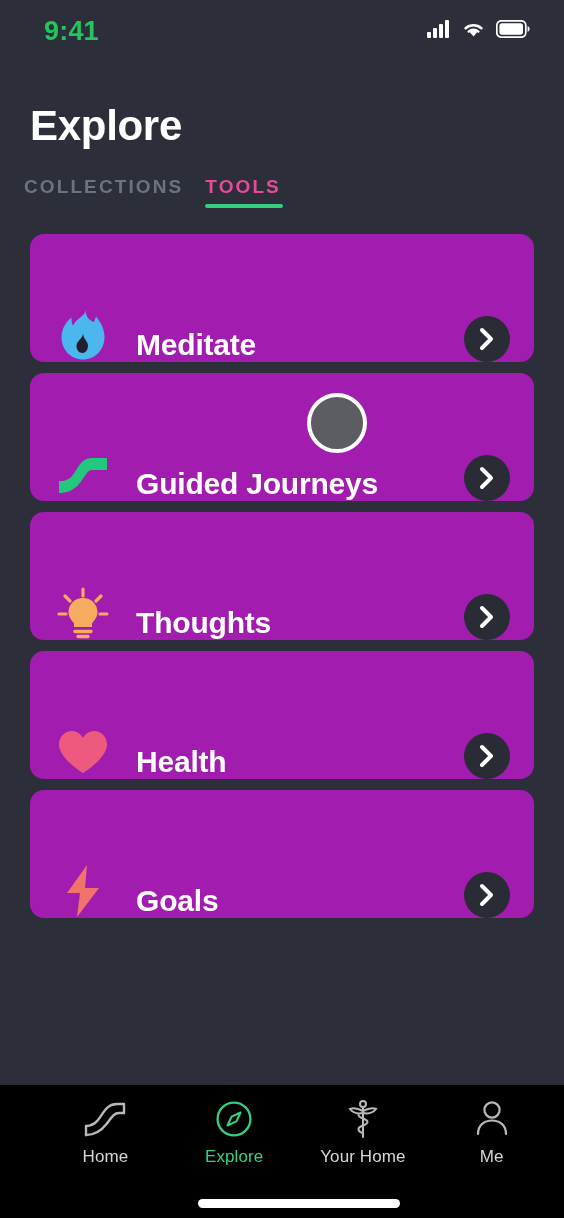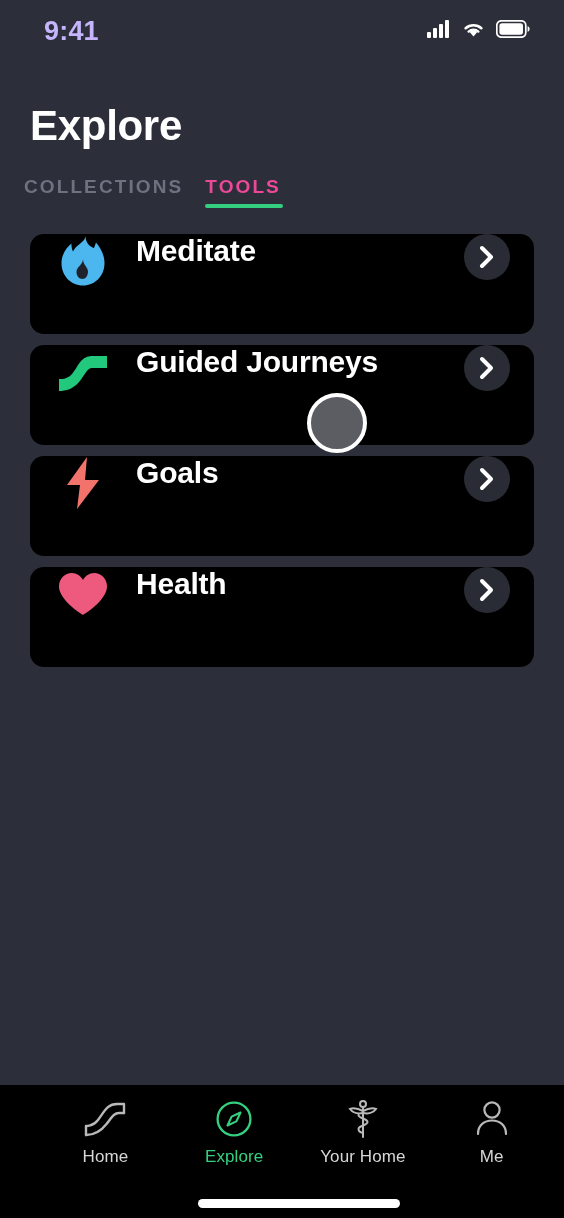--- a/index.html
+++ b/index.html
@@ -14,21 +14,21 @@
     width:564px; height:1218px;
     background:#2c2f3a;
     display:flex; flex-direction:column;
   }
 
   
   .statusbar {
     height:62px; flex:0 0 62px;
     display:flex; align-items:center; justify-content:space-between;
     padding:0 34px 0 44px;
-    color:#c4b5fd;
+    color:#22c55e;
   }
   .status-time {
     font-size:27px; font-weight:600; letter-spacing:.2px;
   }
   .status-icons { display:flex; align-items:center; gap:10px; }
 
   
   .page-title {
     margin:40px 0 0 30px;
     font-size:42px; font-weight:700; color:#ffffff;
@@ -53,24 +53,24 @@
 
   
   .tool-list {
     margin-top:26px;
     padding:0 30px;
     display:flex; flex-direction:column; gap:11px;
     flex:1 1 auto;
   }
   .tool-card {
     position:relative;
-    height:100px;
-    background:#000000;
+    height:128px;
+    background:#a21caf;
     border-radius:14px;
-    display:flex; align-items:flex-start;
+    display:flex; align-items:flex-end;
     padding:0 24px 0 26px;
     cursor:pointer;
   }
   .tool-icon {
     width:54px; height:54px;
     display:flex; align-items:center; justify-content:center;
     flex:0 0 54px;
   }
   .tool-icon svg { display:block; }
   .tool-label {
@@ -191,43 +191,67 @@
         </svg>
       </span>
       <span class="tool-label">Guided Journeys</span>
       <button class="chevron-btn">
         <svg width="16" height="24" viewBox="0 0 16 24">
             <path d="M3 3 L12 12 L3 21" stroke="#fff" stroke-width="4" fill="none" stroke-linecap="round" stroke-linejoin="round"></path>
           </svg>
       </button>
     </div>
 
-
+    <div class="tool-card">
+      <span class="tool-icon">
+        <svg width="52" height="52" viewBox="0 0 52 52">
+          <g stroke="#f6ab5e" stroke-width="3.2" stroke-linecap="round">
+            <line x1="26" y1="2" x2="26" y2="9"></line>
+            <line x1="8" y1="9" x2="13" y2="14"></line>
+            <line x1="44" y1="9" x2="39" y2="14"></line>
+            <line x1="2" y1="27" x2="9" y2="27"></line>
+            <line x1="50" y1="27" x2="43" y2="27"></line>
+          </g>
+          <path d="M26 11 C34 11 40.5 17.2 40.5 25 C40.5 30.5 37 33.5 35 36.5 L35 40 L17 40 L17 36.5 C15 33.5 11.5 30.5 11.5 25 C11.5 17.2 18 11 26 11 Z" fill="#f6ab5e"></path>
+          <g stroke="#f6ab5e" stroke-width="3.4" stroke-linecap="round">
+            <line x1="18" y1="44.5" x2="34" y2="44.5"></line>
+            <line x1="21" y1="49.5" x2="31" y2="49.5"></line>
+          </g>
+        </svg>
+      </span>
+      <span class="tool-label">Thoughts</span>
+      <button class="chevron-btn">
+        <svg width="16" height="24" viewBox="0 0 16 24">
+            <path d="M3 3 L12 12 L3 21" stroke="#fff" stroke-width="4" fill="none" stroke-linecap="round" stroke-linejoin="round"></path>
+          </svg>
+      </button>
+    </div>
+
+
+    <div class="tool-card">
+      <span class="tool-icon">
+        <svg width="52" height="46" viewBox="0 0 52 46">
+          <path d="M26 44 C26 44 2 29.5 2 15.5 C2 7.5 8 2 14.8 2 C19.8 2 23.8 5 26 9 C28.2 5 32.2 2 37.2 2 C44 2 50 7.5 50 15.5 C50 29.5 26 44 26 44 Z" fill="#ee5a7d"></path>
+        </svg>
+      </span>
+      <span class="tool-label">Health</span>
+      <button class="chevron-btn">
+        <svg width="16" height="24" viewBox="0 0 16 24">
+            <path d="M3 3 L12 12 L3 21" stroke="#fff" stroke-width="4" fill="none" stroke-linecap="round" stroke-linejoin="round"></path>
+          </svg>
+      </button>
+    </div>
 
     <div class="tool-card">
       <span class="tool-icon">
         <svg width="40" height="54" viewBox="0 0 40 54">
           <path d="M24 1 L4 29 L17 29 L14 53 L36 24 L22 24 Z" fill="#f2736b"></path>
         </svg>
       </span>
       <span class="tool-label">Goals</span>
-      <button class="chevron-btn">
-        <svg width="16" height="24" viewBox="0 0 16 24">
-            <path d="M3 3 L12 12 L3 21" stroke="#fff" stroke-width="4" fill="none" stroke-linecap="round" stroke-linejoin="round"></path>
-          </svg>
-      </button>
-    </div>
-
-    <div class="tool-card">
-      <span class="tool-icon">
-        <svg width="52" height="46" viewBox="0 0 52 46">
-          <path d="M26 44 C26 44 2 29.5 2 15.5 C2 7.5 8 2 14.8 2 C19.8 2 23.8 5 26 9 C28.2 5 32.2 2 37.2 2 C44 2 50 7.5 50 15.5 C50 29.5 26 44 26 44 Z" fill="#ee5a7d"></path>
-        </svg>
-      </span>
-      <span class="tool-label">Health</span>
       <button class="chevron-btn">
         <svg width="16" height="24" viewBox="0 0 16 24">
             <path d="M3 3 L12 12 L3 21" stroke="#fff" stroke-width="4" fill="none" stroke-linecap="round" stroke-linejoin="round"></path>
           </svg>
       </button>
     </div>
 
   </div>
 
   <div class="touch-dot"></div>

